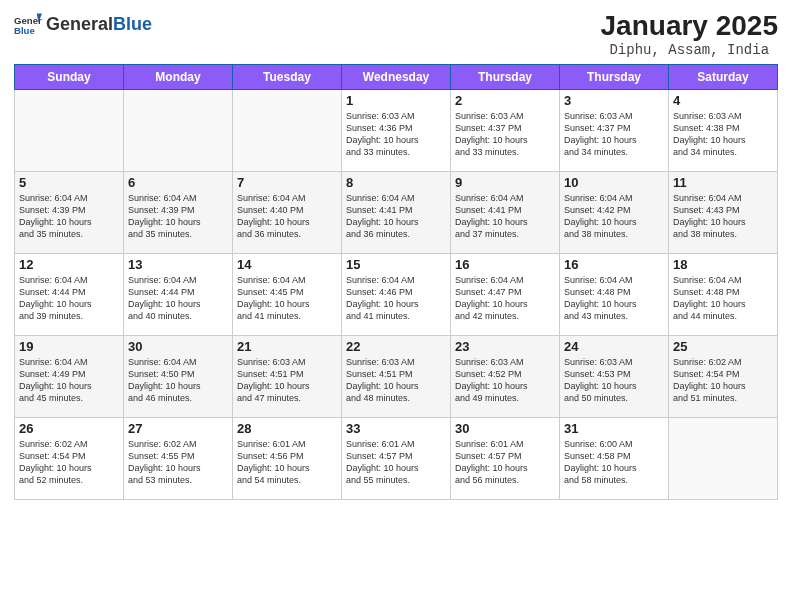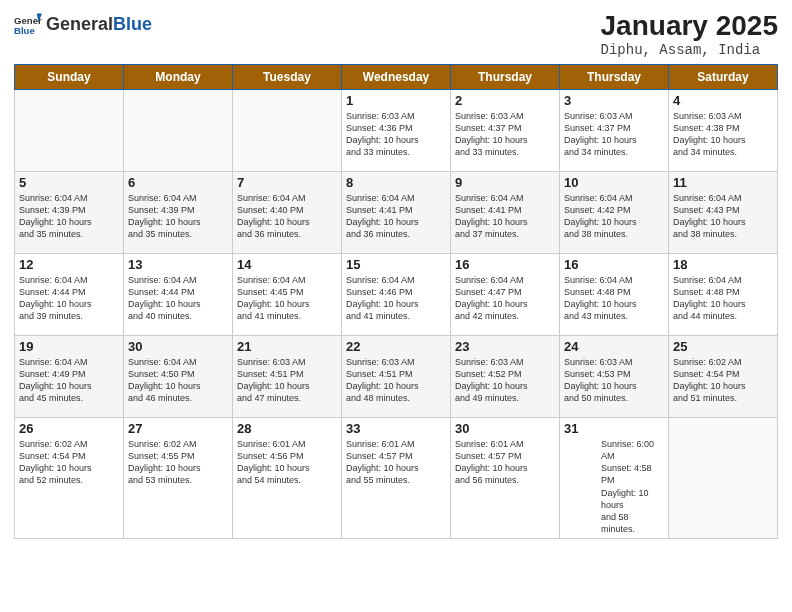--- a/index.html
+++ b/index.html
@@ -33,39 +33,39 @@
     .logo-text-blue {
       font-size: 18px;
       font-weight: bold;
       color: #1a5fa8;
     }
     .logo-icon {
       width: 28px;
       height: 28px;
     }
     .title-block {
-      text-align: left;
+      text-align: center;
     }
     .month-title {
       font-size: 28px;
       font-weight: bold;
       color: #222;
     }
     .location {
       font-size: 14px;
       color: #444;
       font-family: Liberation Mono, monospace;
     }
     table {
       width: 100%;
       border-collapse: collapse;
       table-layout: fixed;
     }
     thead th {
-      background-color: #a16207;
+      background-color: #8b5cf6;
       color: #fff;
       font-size: 12px;
       font-weight: bold;
       padding: 5px 4px;
       text-align: center;
       border: 1px solid #1a5fa8;
     }
     tbody td {
       border: 1px solid #ccc;
       vertical-align: top;
@@ -348,21 +348,21 @@
           </td>
           <td>
             <span class="day-number">30</span>
             <div class="day-info" style="white-space: pre-line;">Sunrise: 6:01 AM
 Sunset: 4:57 PM
 Daylight: 10 hours
 and 56 minutes.</div>
           </td>
           <td>
             <span class="day-number">31</span>
-            <div class="day-info" style="white-space: pre-line; margin-left: 37px;">Sunrise: 6:00 AM
+            <div class="day-info" style="white-space: pre-line;">Sunrise: 6:00 AM
 Sunset: 4:58 PM
 Daylight: 10 hours
 and 58 minutes.</div>
           </td>
           <td class="empty-cell"></td>
         </tr>
       </tbody>
   </table>
 </div>
 

